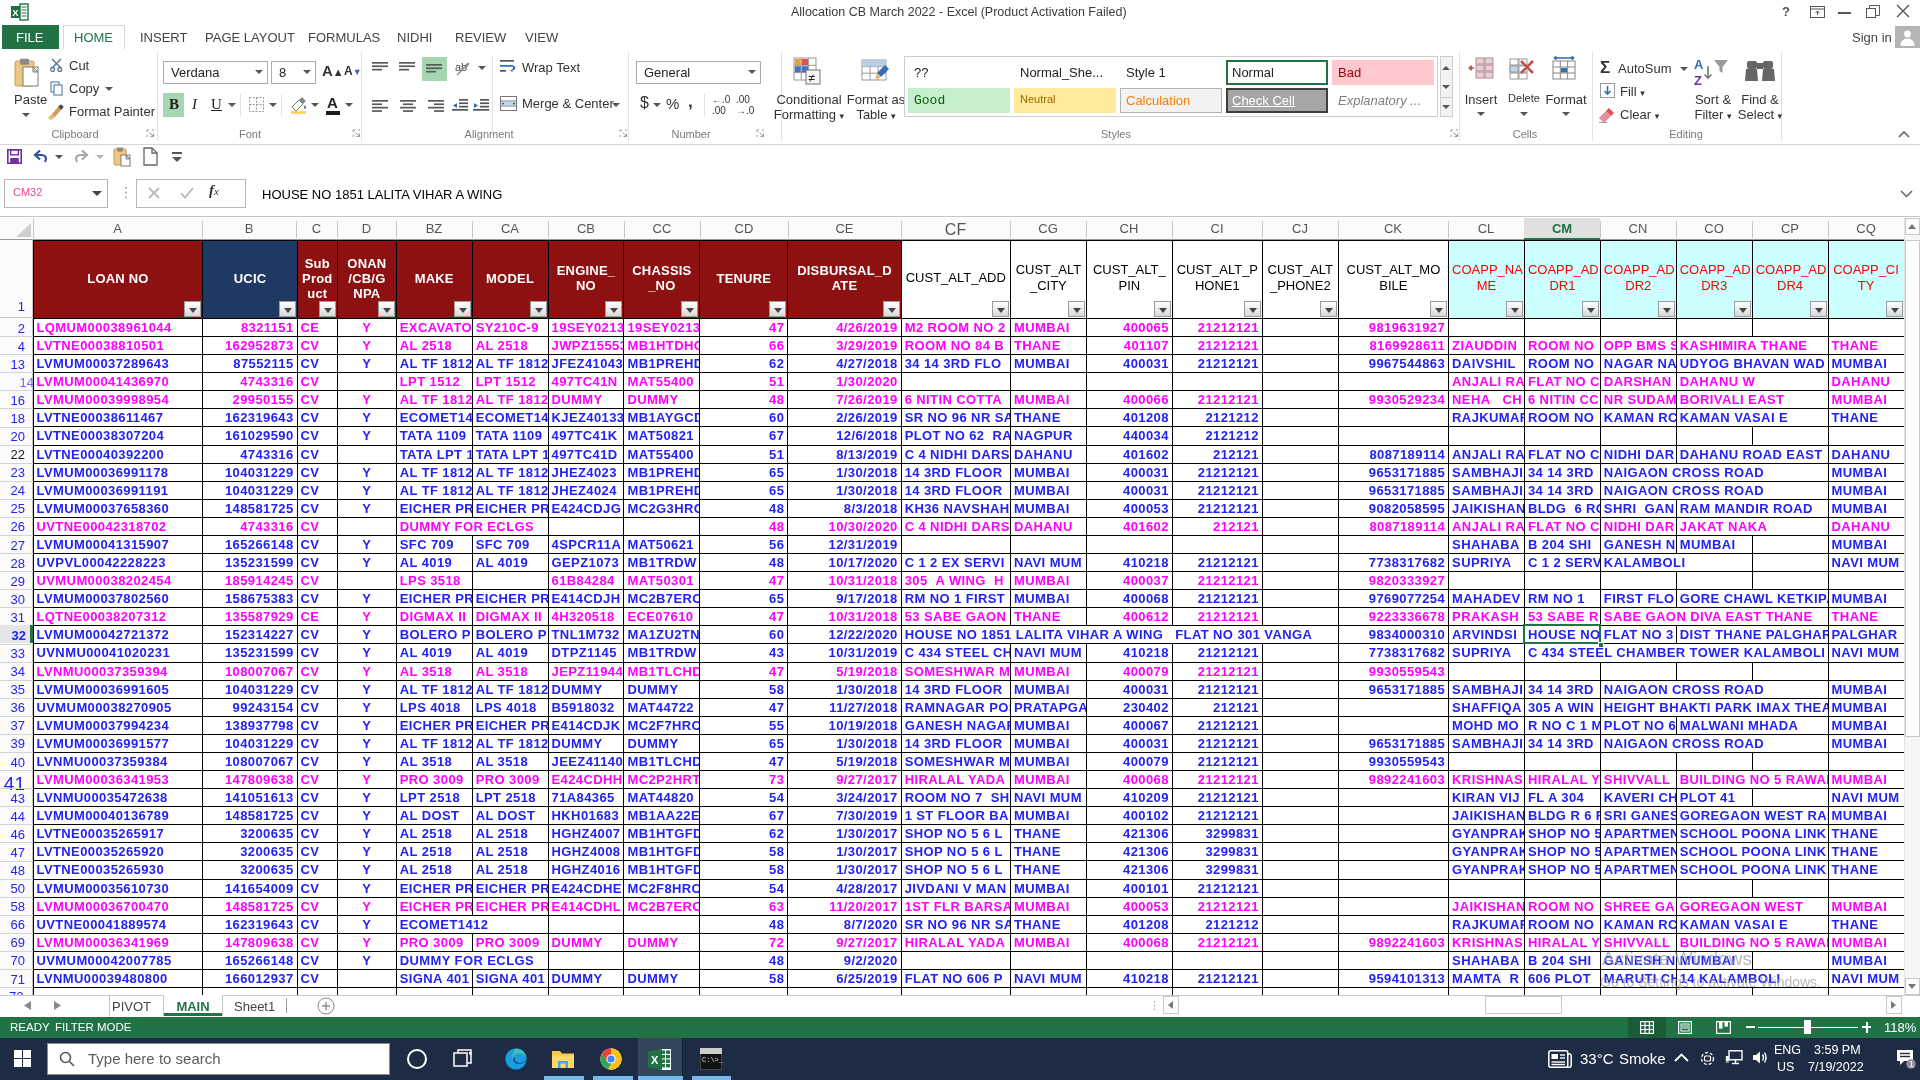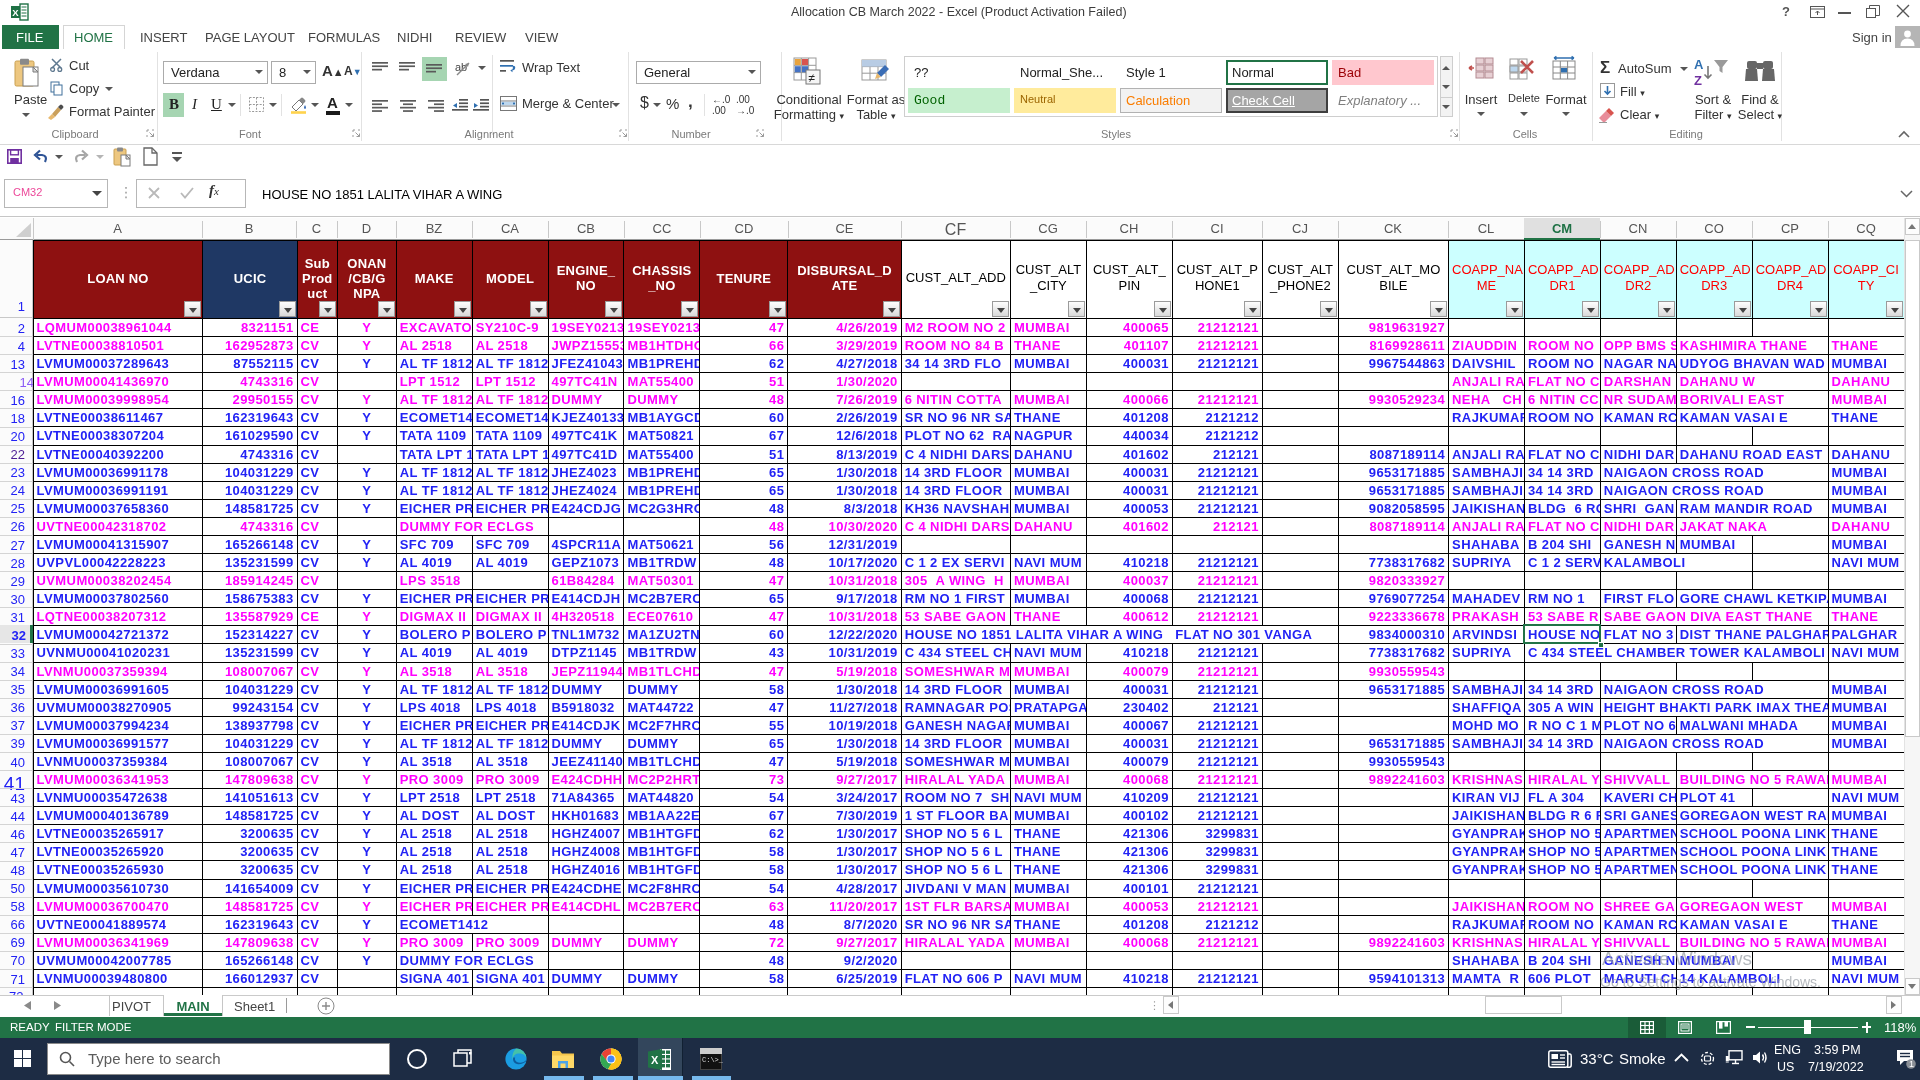--- a/index.html
+++ b/index.html
@@ -475,21 +475,21 @@
 <div class="tx" style="left:25px;top:356.7px;transform:translateX(-100%);font-size:13px;color:#2222f5">13</div>
 <div class="ab" style="left:0;top:372.2px;width:33px;height:1px;background:#d4d4d4"></div>
 <div class="tx" style="left:34px;top:374.7px;transform:translateX(-100%);font-size:13px;color:#8b5cf6">14</div>
 <div class="ab" style="left:0;top:390.3px;width:33px;height:1px;background:#d4d4d4"></div>
 <div class="tx" style="left:25px;top:392.8px;transform:translateX(-100%);font-size:13px;color:#2222f5">16</div>
 <div class="ab" style="left:0;top:408.4px;width:33px;height:1px;background:#d4d4d4"></div>
 <div class="tx" style="left:25px;top:410.9px;transform:translateX(-100%);font-size:13px;color:#2222f5">18</div>
 <div class="ab" style="left:0;top:426.5px;width:33px;height:1px;background:#d4d4d4"></div>
 <div class="tx" style="left:25px;top:429.0px;transform:translateX(-100%);font-size:13px;color:#2222f5">20</div>
 <div class="ab" style="left:0;top:444.6px;width:33px;height:1px;background:#d4d4d4"></div>
-<div class="tx" style="left:25px;top:447.1px;transform:translateX(-100%);font-size:13px;color:#4c1d95">22</div>
+<div class="tx" style="left:25px;top:447.1px;transform:translateX(-100%);font-size:13px;color:#0f172a">22</div>
 <div class="ab" style="left:0;top:462.7px;width:33px;height:1px;background:#d4d4d4"></div>
 <div class="tx" style="left:25px;top:465.2px;transform:translateX(-100%);font-size:13px;color:#2222f5">23</div>
 <div class="ab" style="left:0;top:480.7px;width:33px;height:1px;background:#d4d4d4"></div>
 <div class="tx" style="left:25px;top:483.2px;transform:translateX(-100%);font-size:13px;color:#2222f5">24</div>
 <div class="ab" style="left:0;top:498.8px;width:33px;height:1px;background:#d4d4d4"></div>
 <div class="tx" style="left:25px;top:501.3px;transform:translateX(-100%);font-size:13px;color:#2222f5">25</div>
 <div class="ab" style="left:0;top:516.9px;width:33px;height:1px;background:#d4d4d4"></div>
 <div class="tx" style="left:25px;top:519.4px;transform:translateX(-100%);font-size:13px;color:#2222f5">26</div>
 <div class="ab" style="left:0;top:535.0px;width:33px;height:1px;background:#d4d4d4"></div>
 <div class="tx" style="left:25px;top:537.5px;transform:translateX(-100%);font-size:13px;color:#2222f5">27</div>

